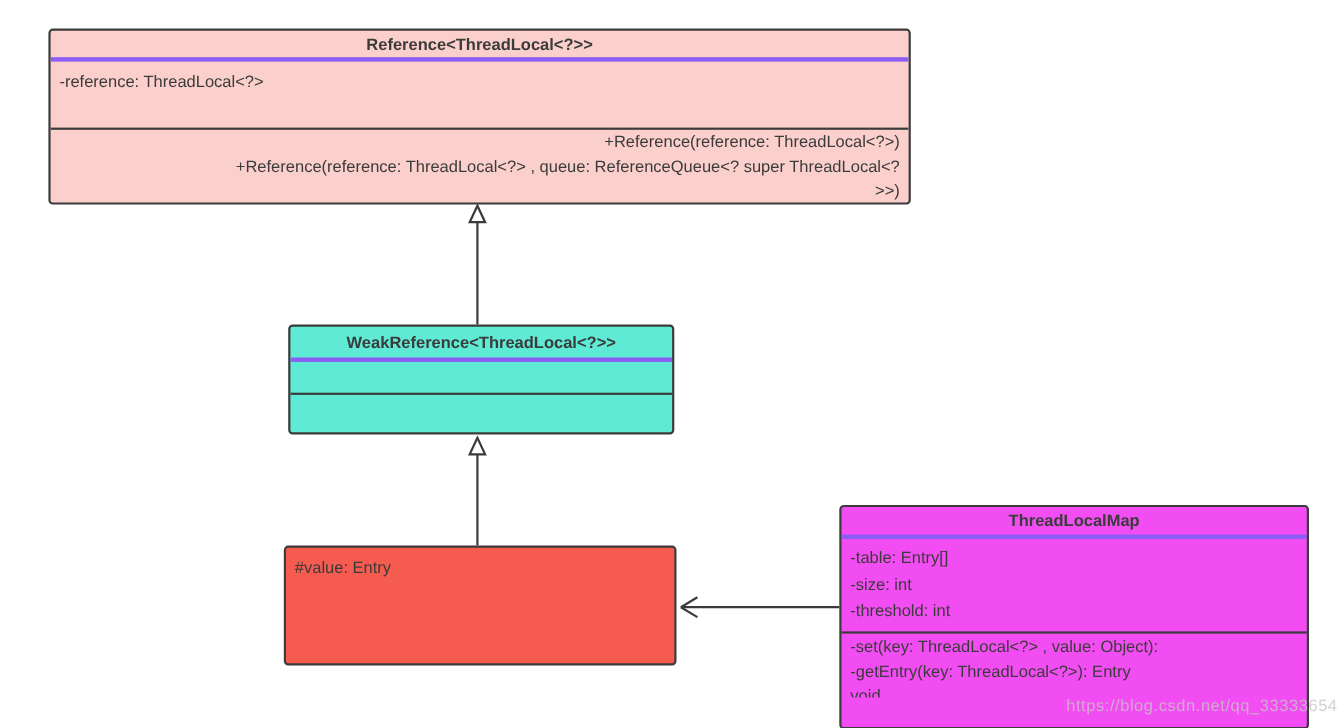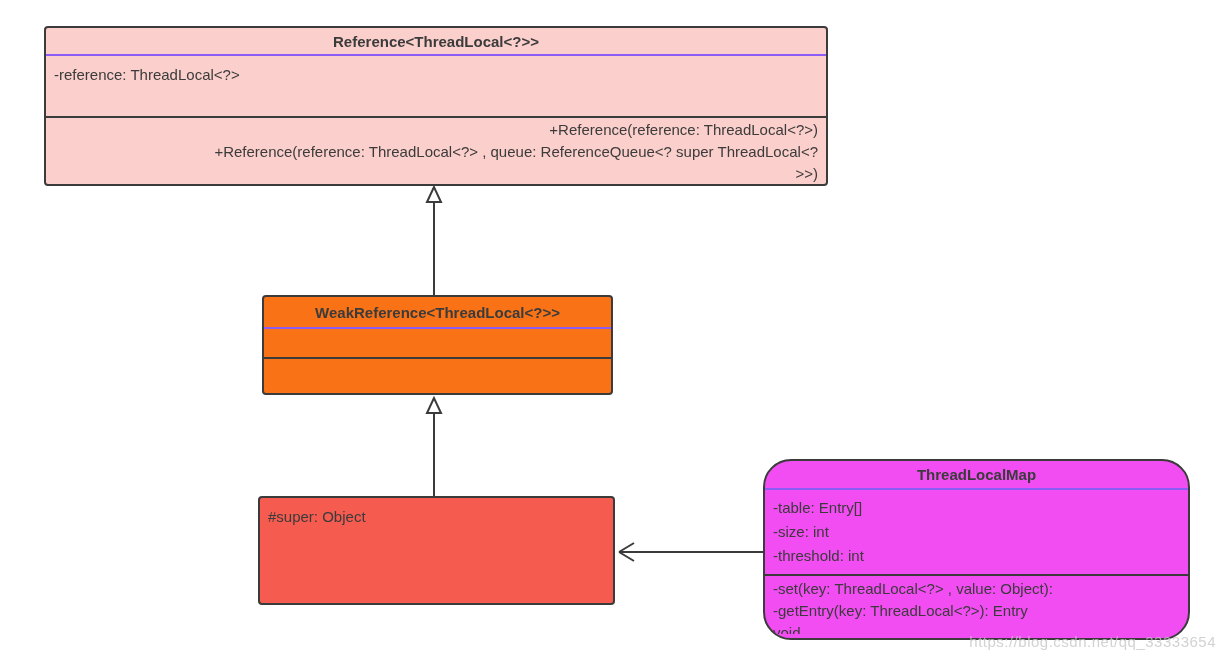--- a/index.html
+++ b/index.html
@@ -17,21 +17,21 @@
     box-sizing: border-box;
     border: 2px solid #3b3b3b;
     border-radius: 4px;
     overflow: hidden;
   }
   .uml-title {
     box-sizing: border-box;
     font-weight: bold;
     font-size: 15px;
     text-align: center;
-    border-bottom: 2px solid #8b5cf6;
+    border-bottom: 4px solid #8b5cf6;
     display: flex;
     align-items: center;
     justify-content: center;
   }
   .uml-section {
     box-sizing: border-box;
     font-size: 15px;
     padding: 8px 8px;
     overflow: hidden;
   }
@@ -50,21 +50,21 @@
   #box-weakreference .sec-attrs { height: 28px; }
   #box-weakreference .sec-ops   { height: 32px; }
 
   
   #box-entry { left: 258px; top: 496px; width: 357px; height: 109px; }
   #box-entry .uml-title { height: 29px; }
   #box-entry .sec-attrs { height: 30px; }
   #box-entry .sec-ops   { height: 42px; padding-top: 8px; }
 
   
-  #box-threadlocalmap { left: 763px; top: 459px; width: 427px; height: 181px; border-radius: 28px; }
+  #box-threadlocalmap { left: 763px; top: 459px; width: 427px; height: 204px; }
   #box-threadlocalmap .uml-title { height: 29px; }
   #box-threadlocalmap .sec-attrs { height: 84px; padding-top: 6px; }
   #box-threadlocalmap .sec-attrs .uml-line { line-height: 24px; }
   #box-threadlocalmap .sec-ops   { height: 60px; padding-top: 2px; }
 
   #arrow-layer {
     position: absolute;
     left: 0; top: 0;
     width: 1219px; height: 662px;
     pointer-events: none;
@@ -88,29 +88,29 @@
     <div class="uml-section sec-attrs">
       <div class="uml-line">-reference: ThreadLocal&lt;?&gt;</div>
     </div>
     <div class="uml-section sec-ops">
       <div class="uml-line">+Reference(reference: ThreadLocal&lt;?&gt;)</div>
       <div class="uml-line">+Reference(reference: ThreadLocal&lt;?&gt; , queue: ReferenceQueue&lt;? super ThreadLocal&lt;?</div>
       <div class="uml-line">&gt;&gt;)</div>
     </div>
   </div>
 
-  <div class="uml-box" id="box-weakreference" style="background: #f97316;">
+  <div class="uml-box" id="box-weakreference" style="background: #5eead4;">
     <div class="uml-title">WeakReference&lt;ThreadLocal&lt;?&gt;&gt;</div>
     <div class="uml-section sec-attrs"></div>
     <div class="uml-section sec-ops"></div>
   </div>
 
   <div class="uml-box" id="box-entry" style="background: rgb(246, 91, 80);">
     <div class="uml-section sec-attrs">
-      <div class="uml-line">#super: Object</div>
+      <div class="uml-line">#value: Entry</div>
     </div>
   </div>
 
   <div class="uml-box" id="box-threadlocalmap" style="background: rgb(242, 77, 242);">
     <div class="uml-title">ThreadLocalMap</div>
     <div class="uml-section sec-attrs">
       <div class="uml-line">-table: Entry[]</div>
       <div class="uml-line">-size: int</div>
       <div class="uml-line">-threshold: int</div>
     </div>

